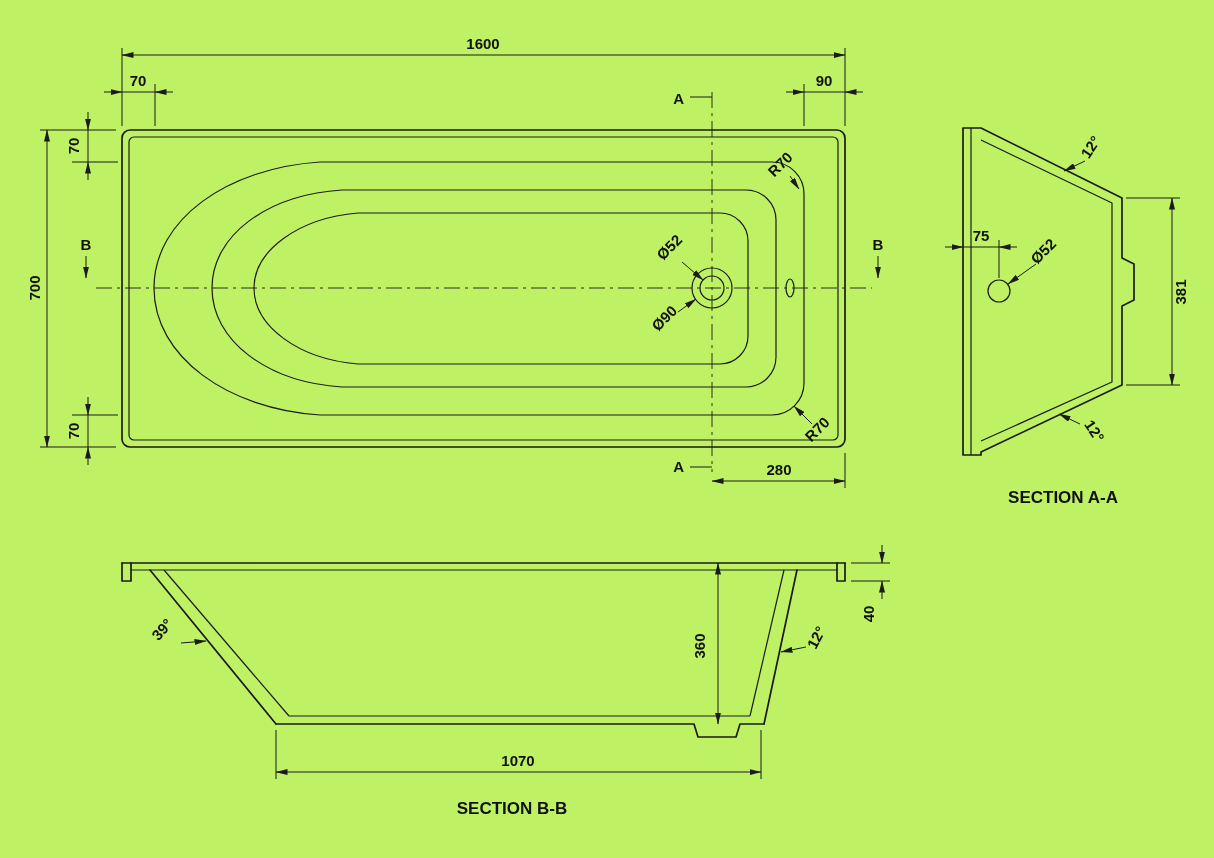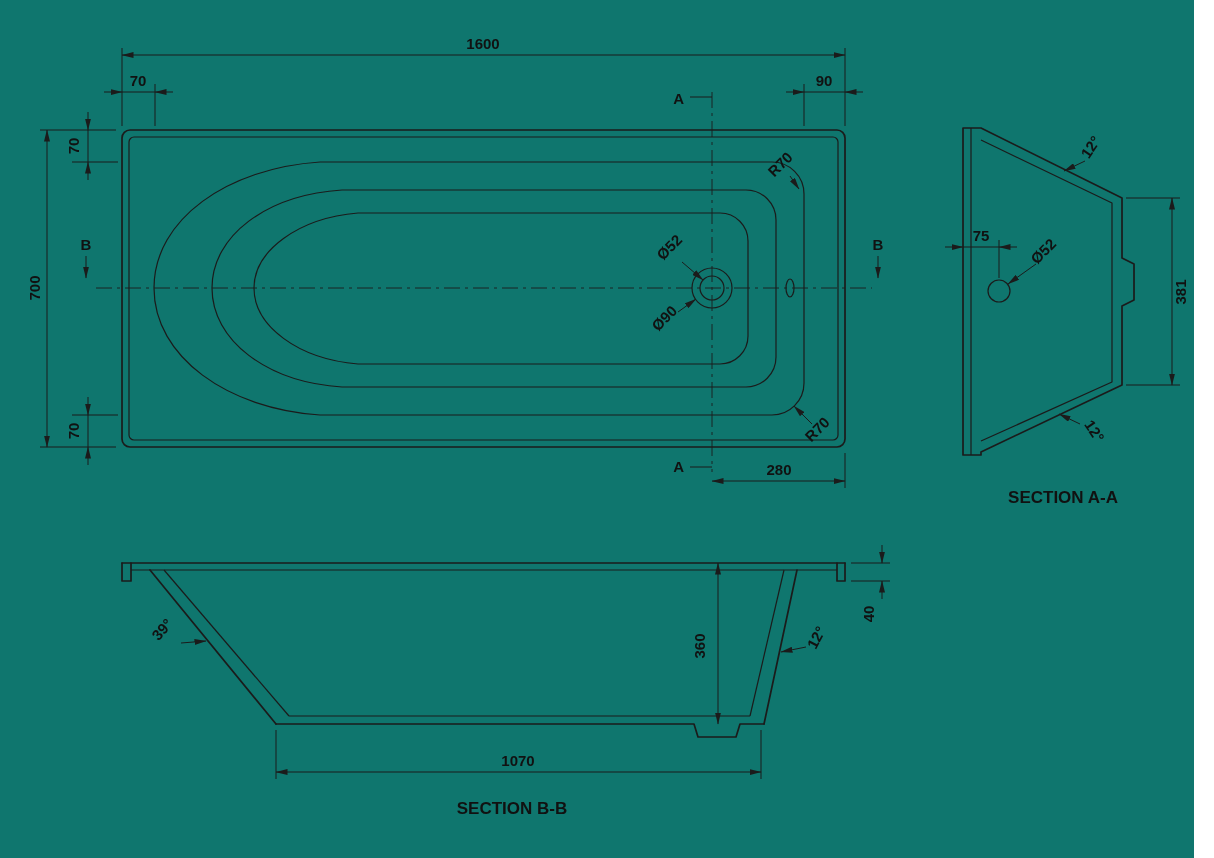--- a/index.html
+++ b/index.html
@@ -1,17 +1,17 @@
 <!DOCTYPE html>
 <html><head>
 <meta charset="utf-8">
 <style>
   html,body{margin:0;padding:0;background:#fff;}
-  .canvas{position:relative;width:1194px;height:858px;background:#0f766e;overflow:hidden;
-          font-family:"Liberation Sans",sans-serif;}
+  .canvas{position:relative;width:1194px;height:858px;background:#bef264;overflow:hidden;
+          font-family:"Liberation Sans",sans-serif;padding-left:21px;}
   svg{position:absolute;left:0;top:0;}
   .ol{fill:none;stroke:#1b1b1b;stroke-width:1.7;stroke-linejoin:round;stroke-linecap:round;}
   .md{fill:none;stroke:#1b1b1b;stroke-width:1.2;stroke-linejoin:round;}
   .thin{fill:none;stroke:#1b1b1b;stroke-width:1;}
   .dim{fill:none;stroke:#1b1b1b;stroke-width:1;}
   .cl{fill:none;stroke:#1b1b1b;stroke-width:0.9;stroke-dasharray:16 5 3 5;}
   .t-dim{font:bold 15px "Liberation Sans",sans-serif;fill:#111;}
   .t-title{font:bold 17px "Liberation Sans",sans-serif;fill:#111;}
 </style>
 </head>

